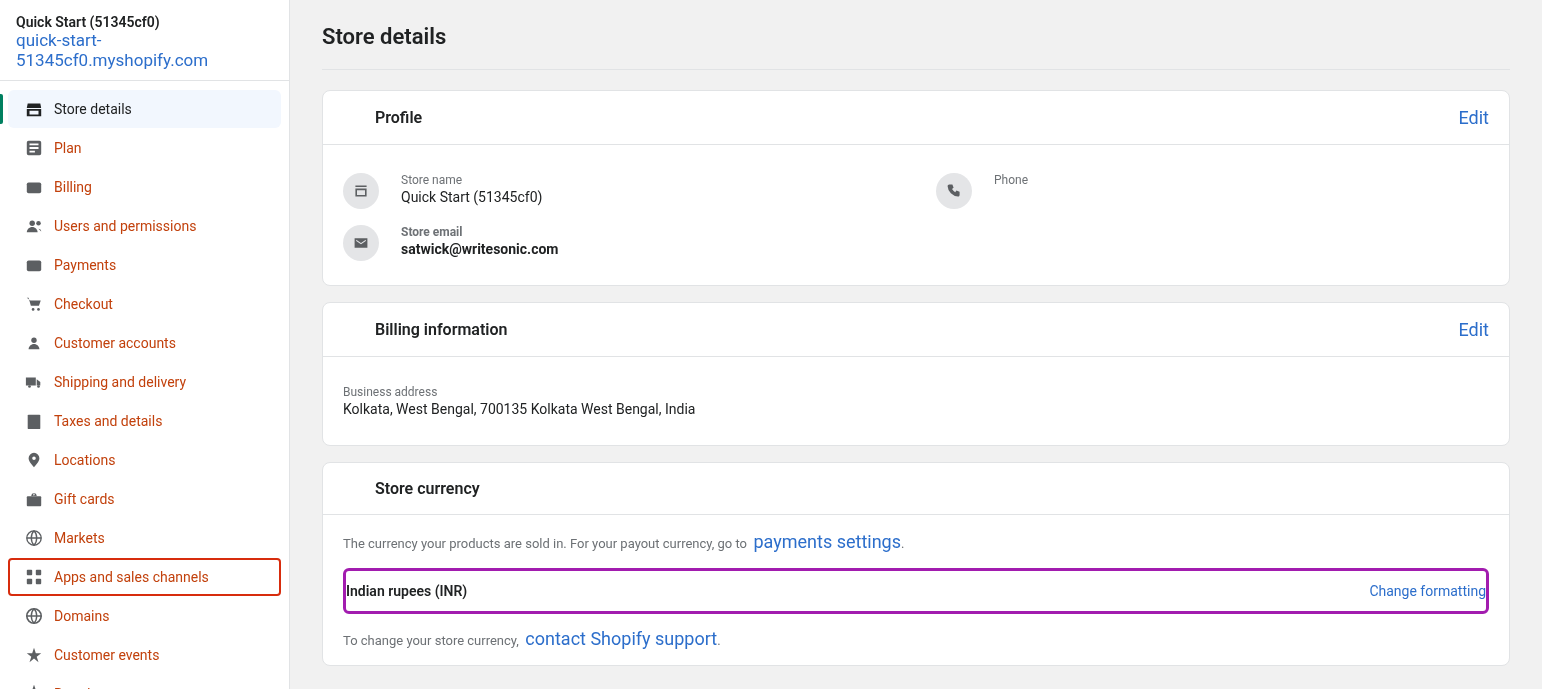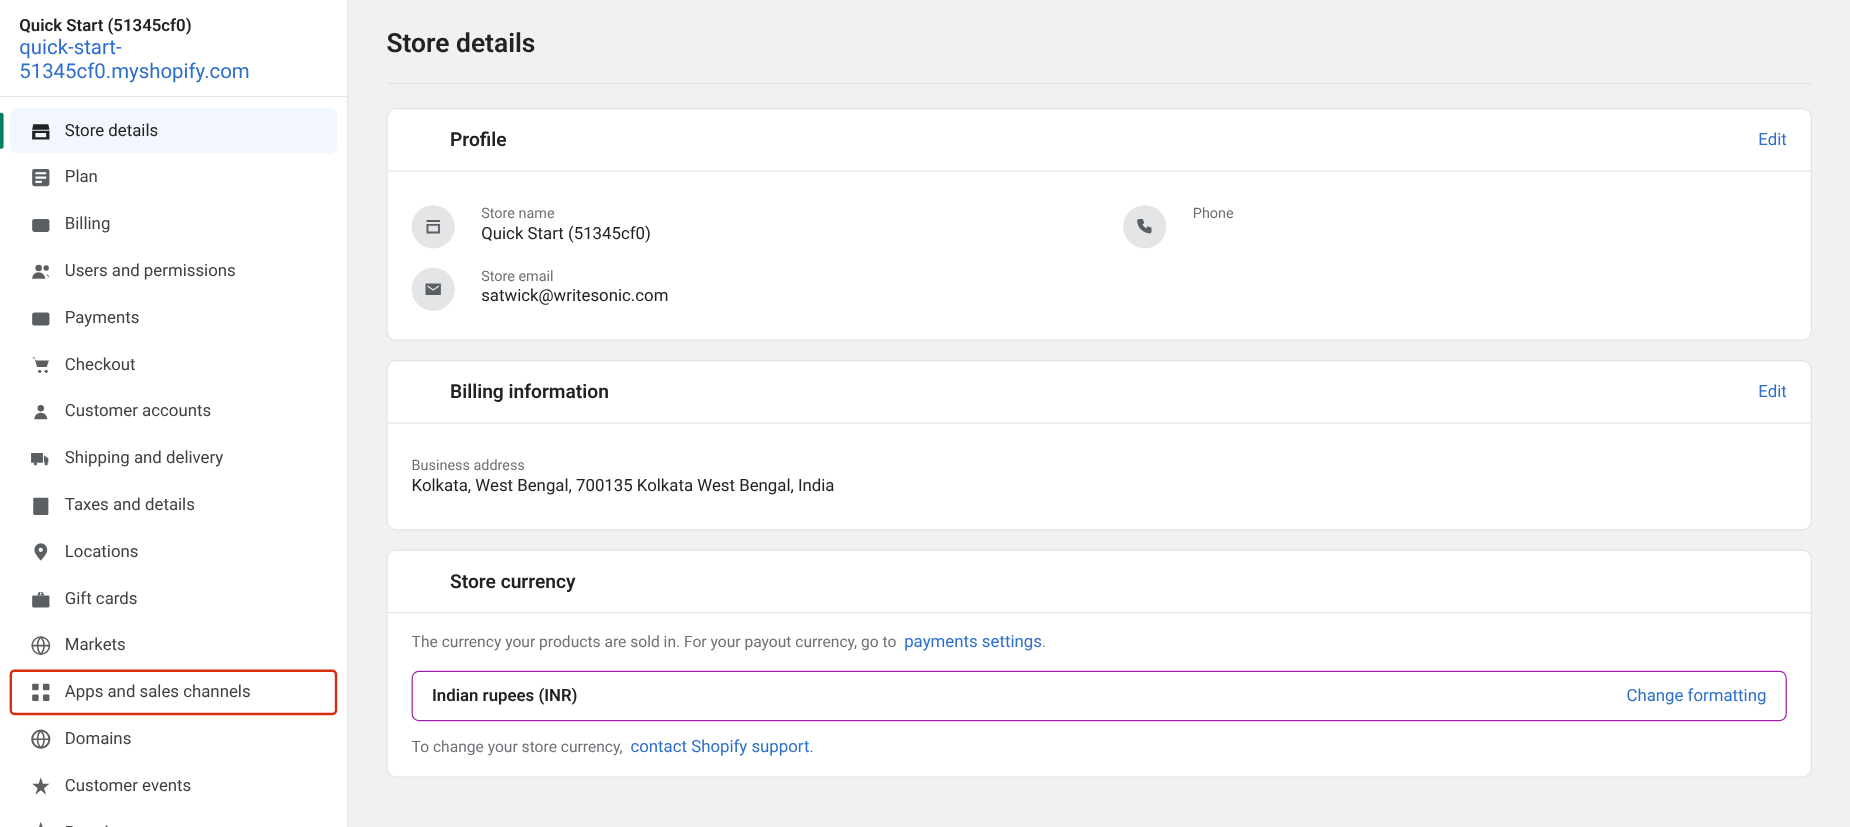--- a/index.html
+++ b/index.html
@@ -49,21 +49,21 @@
     }
 
     .sidebar-item {
       display: flex;
       align-items: center;
       gap: 10px;
       padding: 9px 16px;
       cursor: pointer;
       border-radius: 6px;
       margin: 1px 8px;
-      color: #404040;
+      color: #c2410c;
       font-size: 14px;
       position: relative;
     }
 
     .sidebar-item.active {
       background: #f2f7fe;
       color: #202223;
     }
 
     .sidebar-item.active::before {
@@ -142,21 +142,21 @@
     .card-title {
       font-size: 16px;
       font-weight: 600;
       color: #202223;
       margin-left: 32px;
     }
 
     .card-edit-link {
       color: #2c6ecb;
       text-decoration: none;
-      font-size: 14px;
+      font-size: 18px;
       cursor: pointer;
     }
 
     .card-body {
       padding: 16px 20px;
     }
 
     
     .profile-grid {
       display: flex;
@@ -208,23 +208,23 @@
 
     .currency-description a {
       color: #2c6ecb;
       text-decoration: none;
     }
 
     .currency-box {
       display: flex;
       justify-content: space-between;
       align-items: center;
-      border: 1px solid #a21caf;
+      border: 3px solid #a21caf;
       border-radius: 6px;
-      padding: 12px 16px;
+      padding: 12px 0;
       margin-bottom: 14px;
     }
 
     .currency-name {
       font-weight: 600;
       font-size: 14px;
       color: #202223;
     }
 
     .change-formatting-link {
@@ -435,21 +435,21 @@
             <svg width="16" height="16" viewBox="0 0 20 20" fill="currentColor">
               <path d="M4 2h4l1.5 4-2 1.5a11 11 0 004 4L13 9.5 17 11v4c0 1.1-.9 2-2 2A14 14 0 012 4c0-1.1.9-2 2-2z"></path>
             </svg>
           </div>
           <div>
             <div class="field-label">Phone</div>
             <div class="field-value">&nbsp;</div>
           </div>
         </div>
       </div>
-      <div class="profile-field" style="padding: 4px 0 8px 0;">
+      <div class="profile-field" style="padding: 4px 0 8px 0; font-weight: bold;">
         <div class="field-icon-circle">
           <svg width="16" height="16" viewBox="0 0 20 20" fill="currentColor">
             <path d="M2 4h16v12H2V4zm2 2v1.5l6 4 6-4V6l-6 4-6-4z"></path>
           </svg>
         </div>
         <div>
           <div class="field-label">Store email</div>
           <div class="field-value">satwick@writesonic.com</div>
         </div>
       </div>

